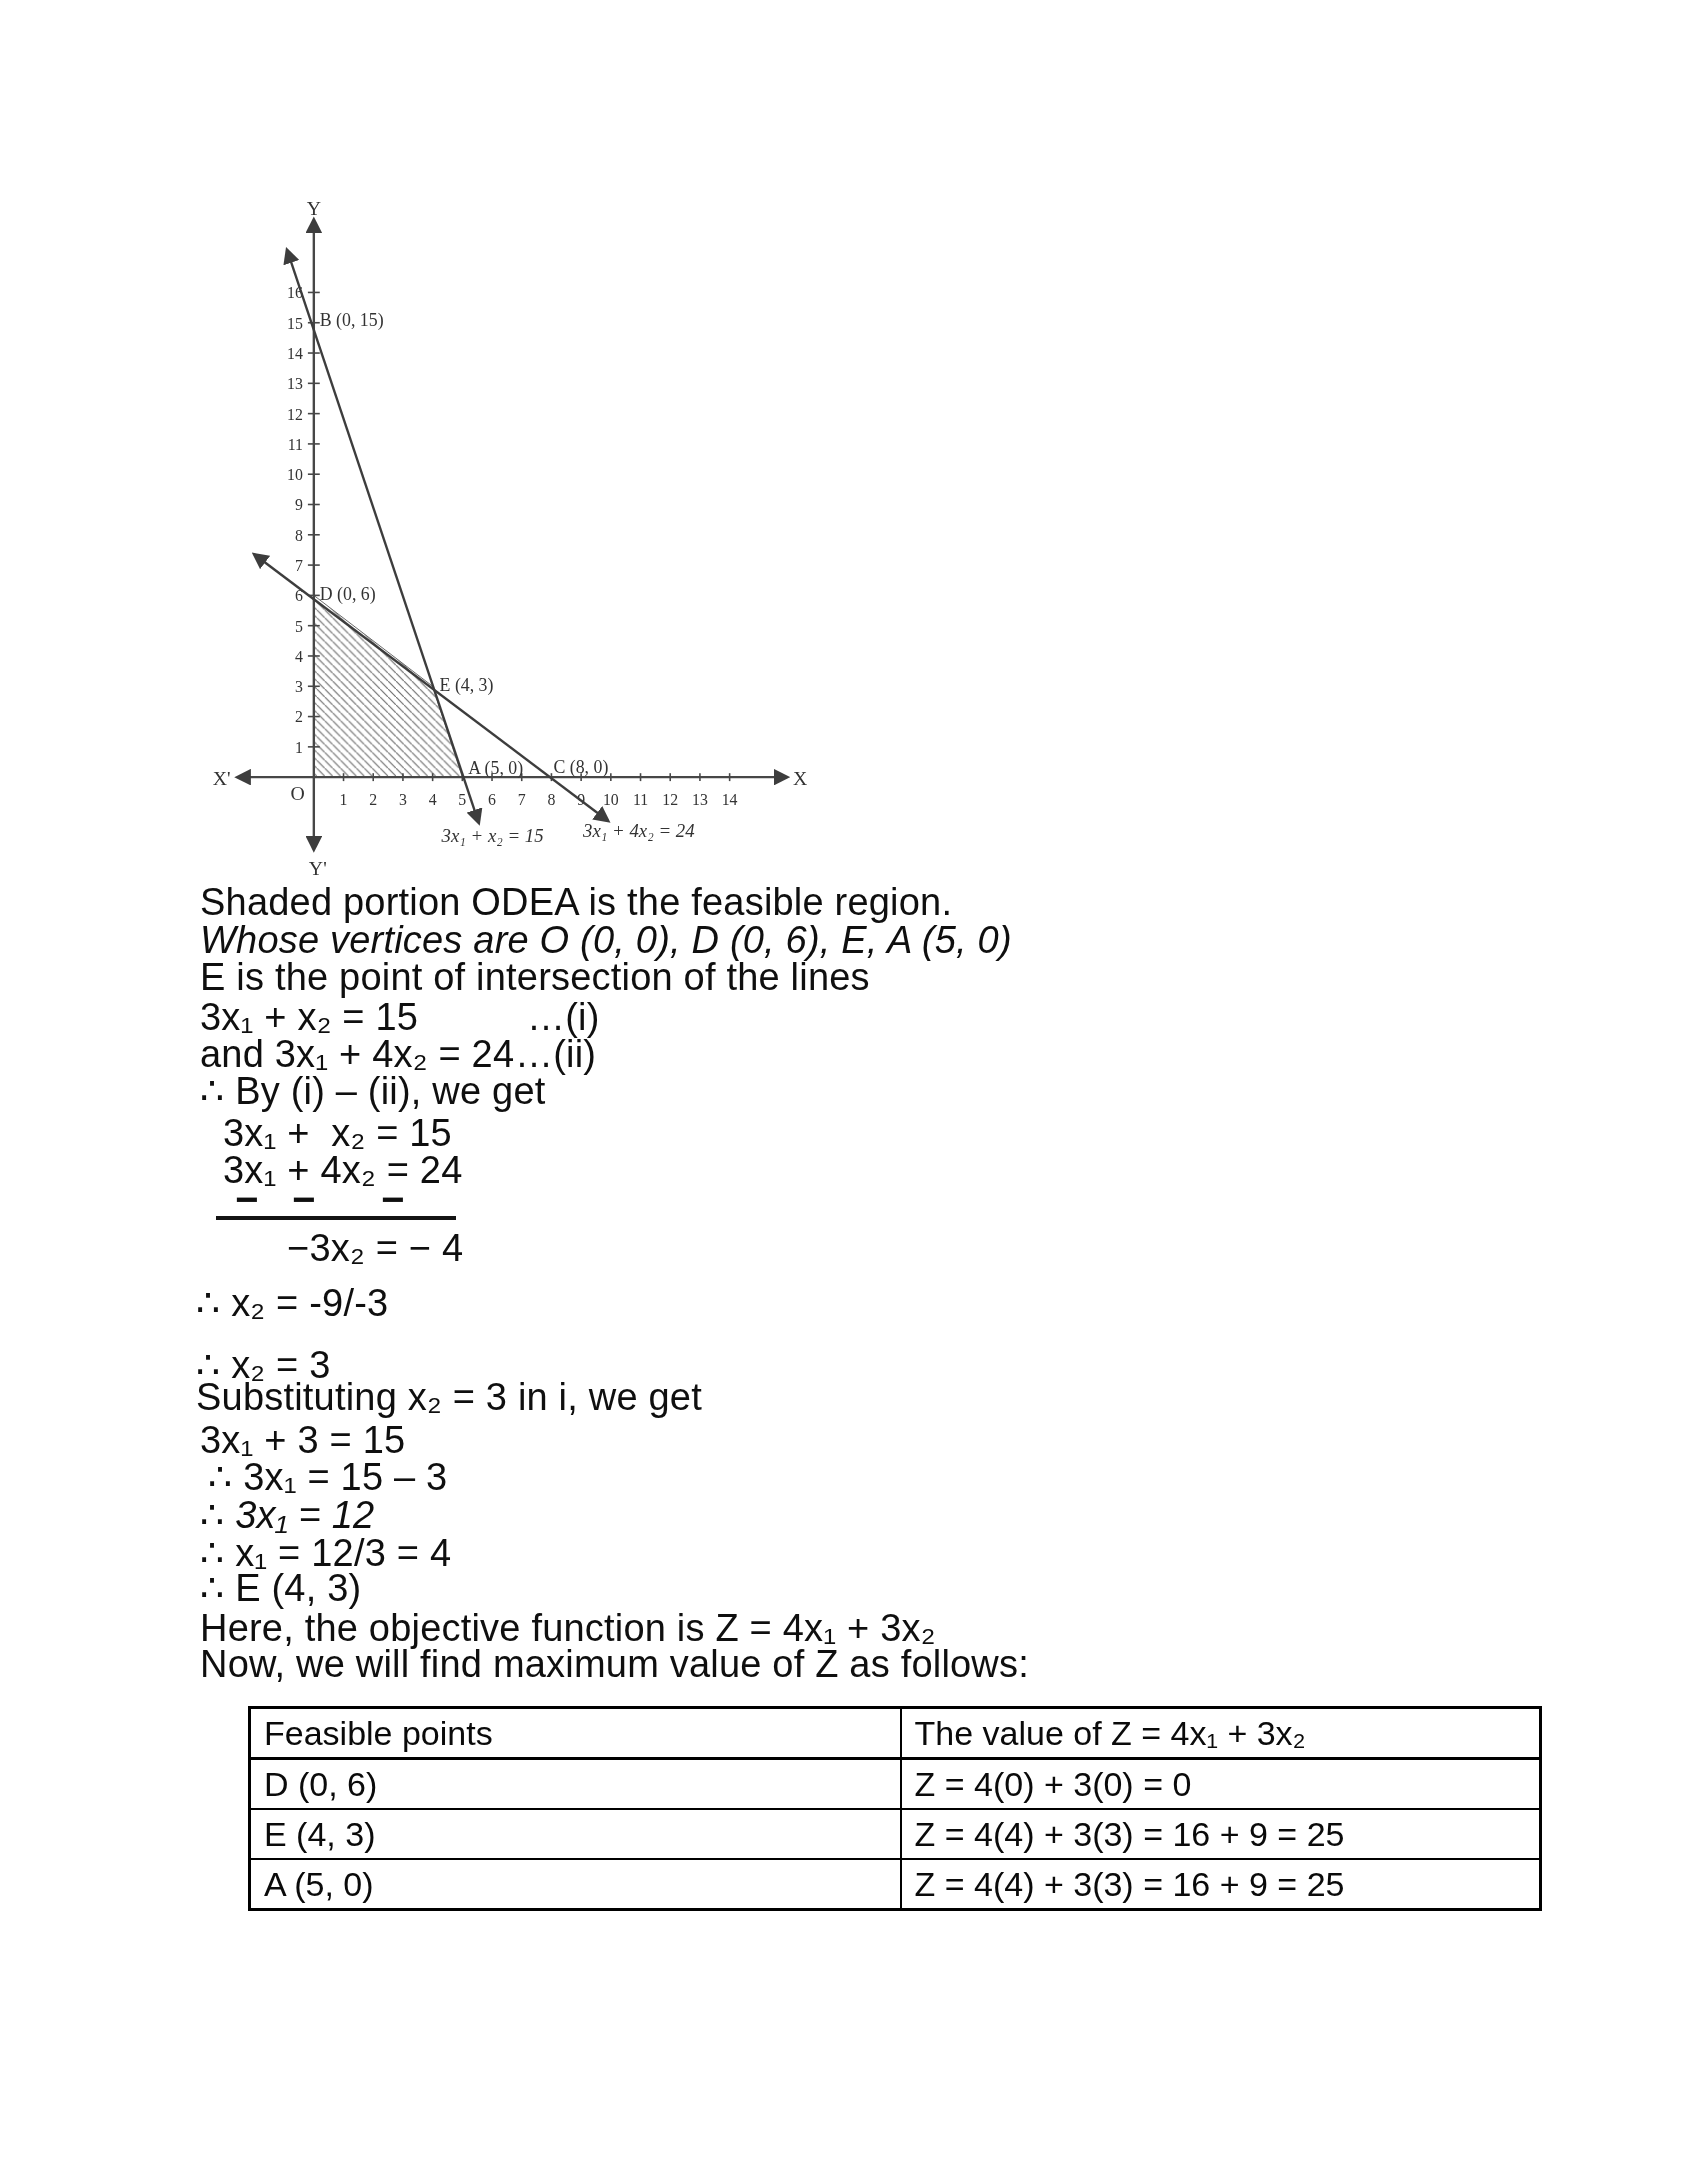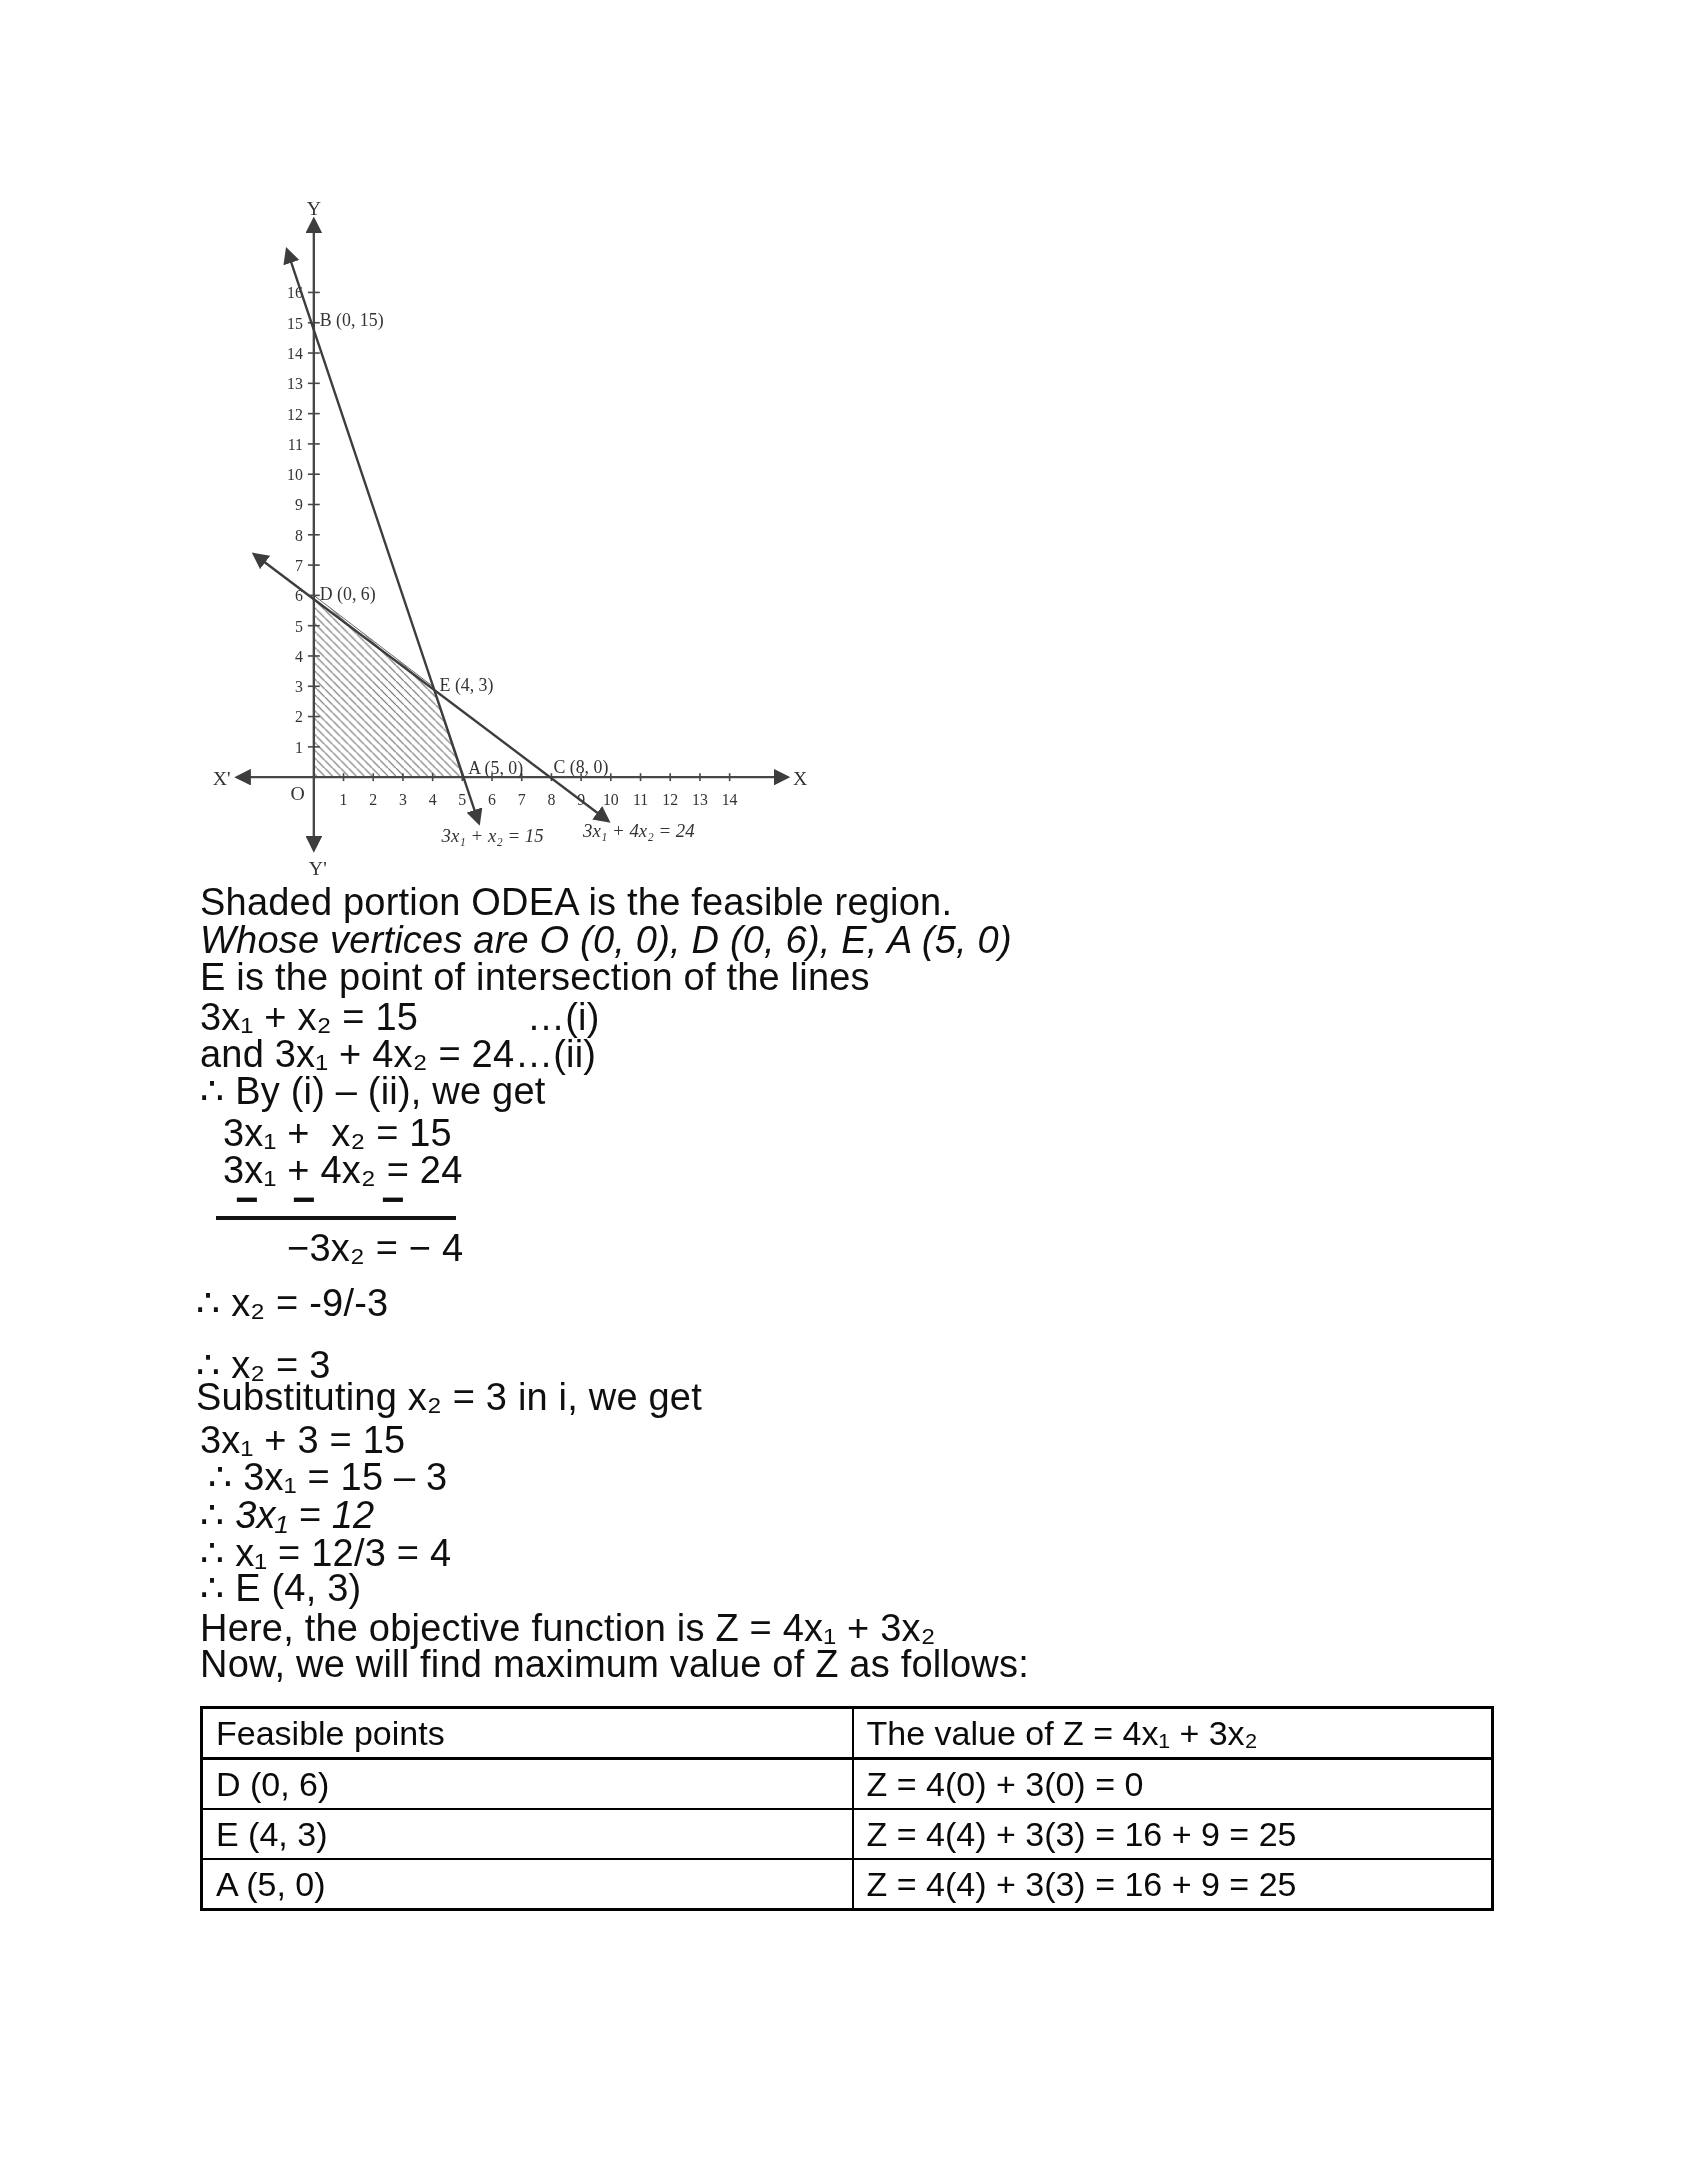--- a/index.html
+++ b/index.html
@@ -36,21 +36,21 @@
     position:absolute;left:200px;top:1706px;width:1294px;
     border-collapse:collapse;table-layout:fixed;
     font-size:34px;color:#0a0a0a;
   }
   .z-table td,.z-table th{
     border:2px solid #000;height:48px;vertical-align:middle;
     padding:0 0 0 13px;text-align:left;font-weight:normal;white-space:nowrap;
     overflow:hidden;
   }
   .z-table tr:first-child th{border-bottom-width:3px;}
-  .z-table{border:3px solid #000;}
+  .z-table{border:3px solid #000;margin-left:48px;}
   .z-table col.c1{width:651px;}
 </style>
 </head>
 <body>
 
 <div class="page">
 
   <svg id="graph-svg" width="1683" height="2178" viewBox="0 0 1700 2200">
     <defs>
       <pattern id="hatch" patternUnits="userSpaceOnUse" width="8" height="8">

